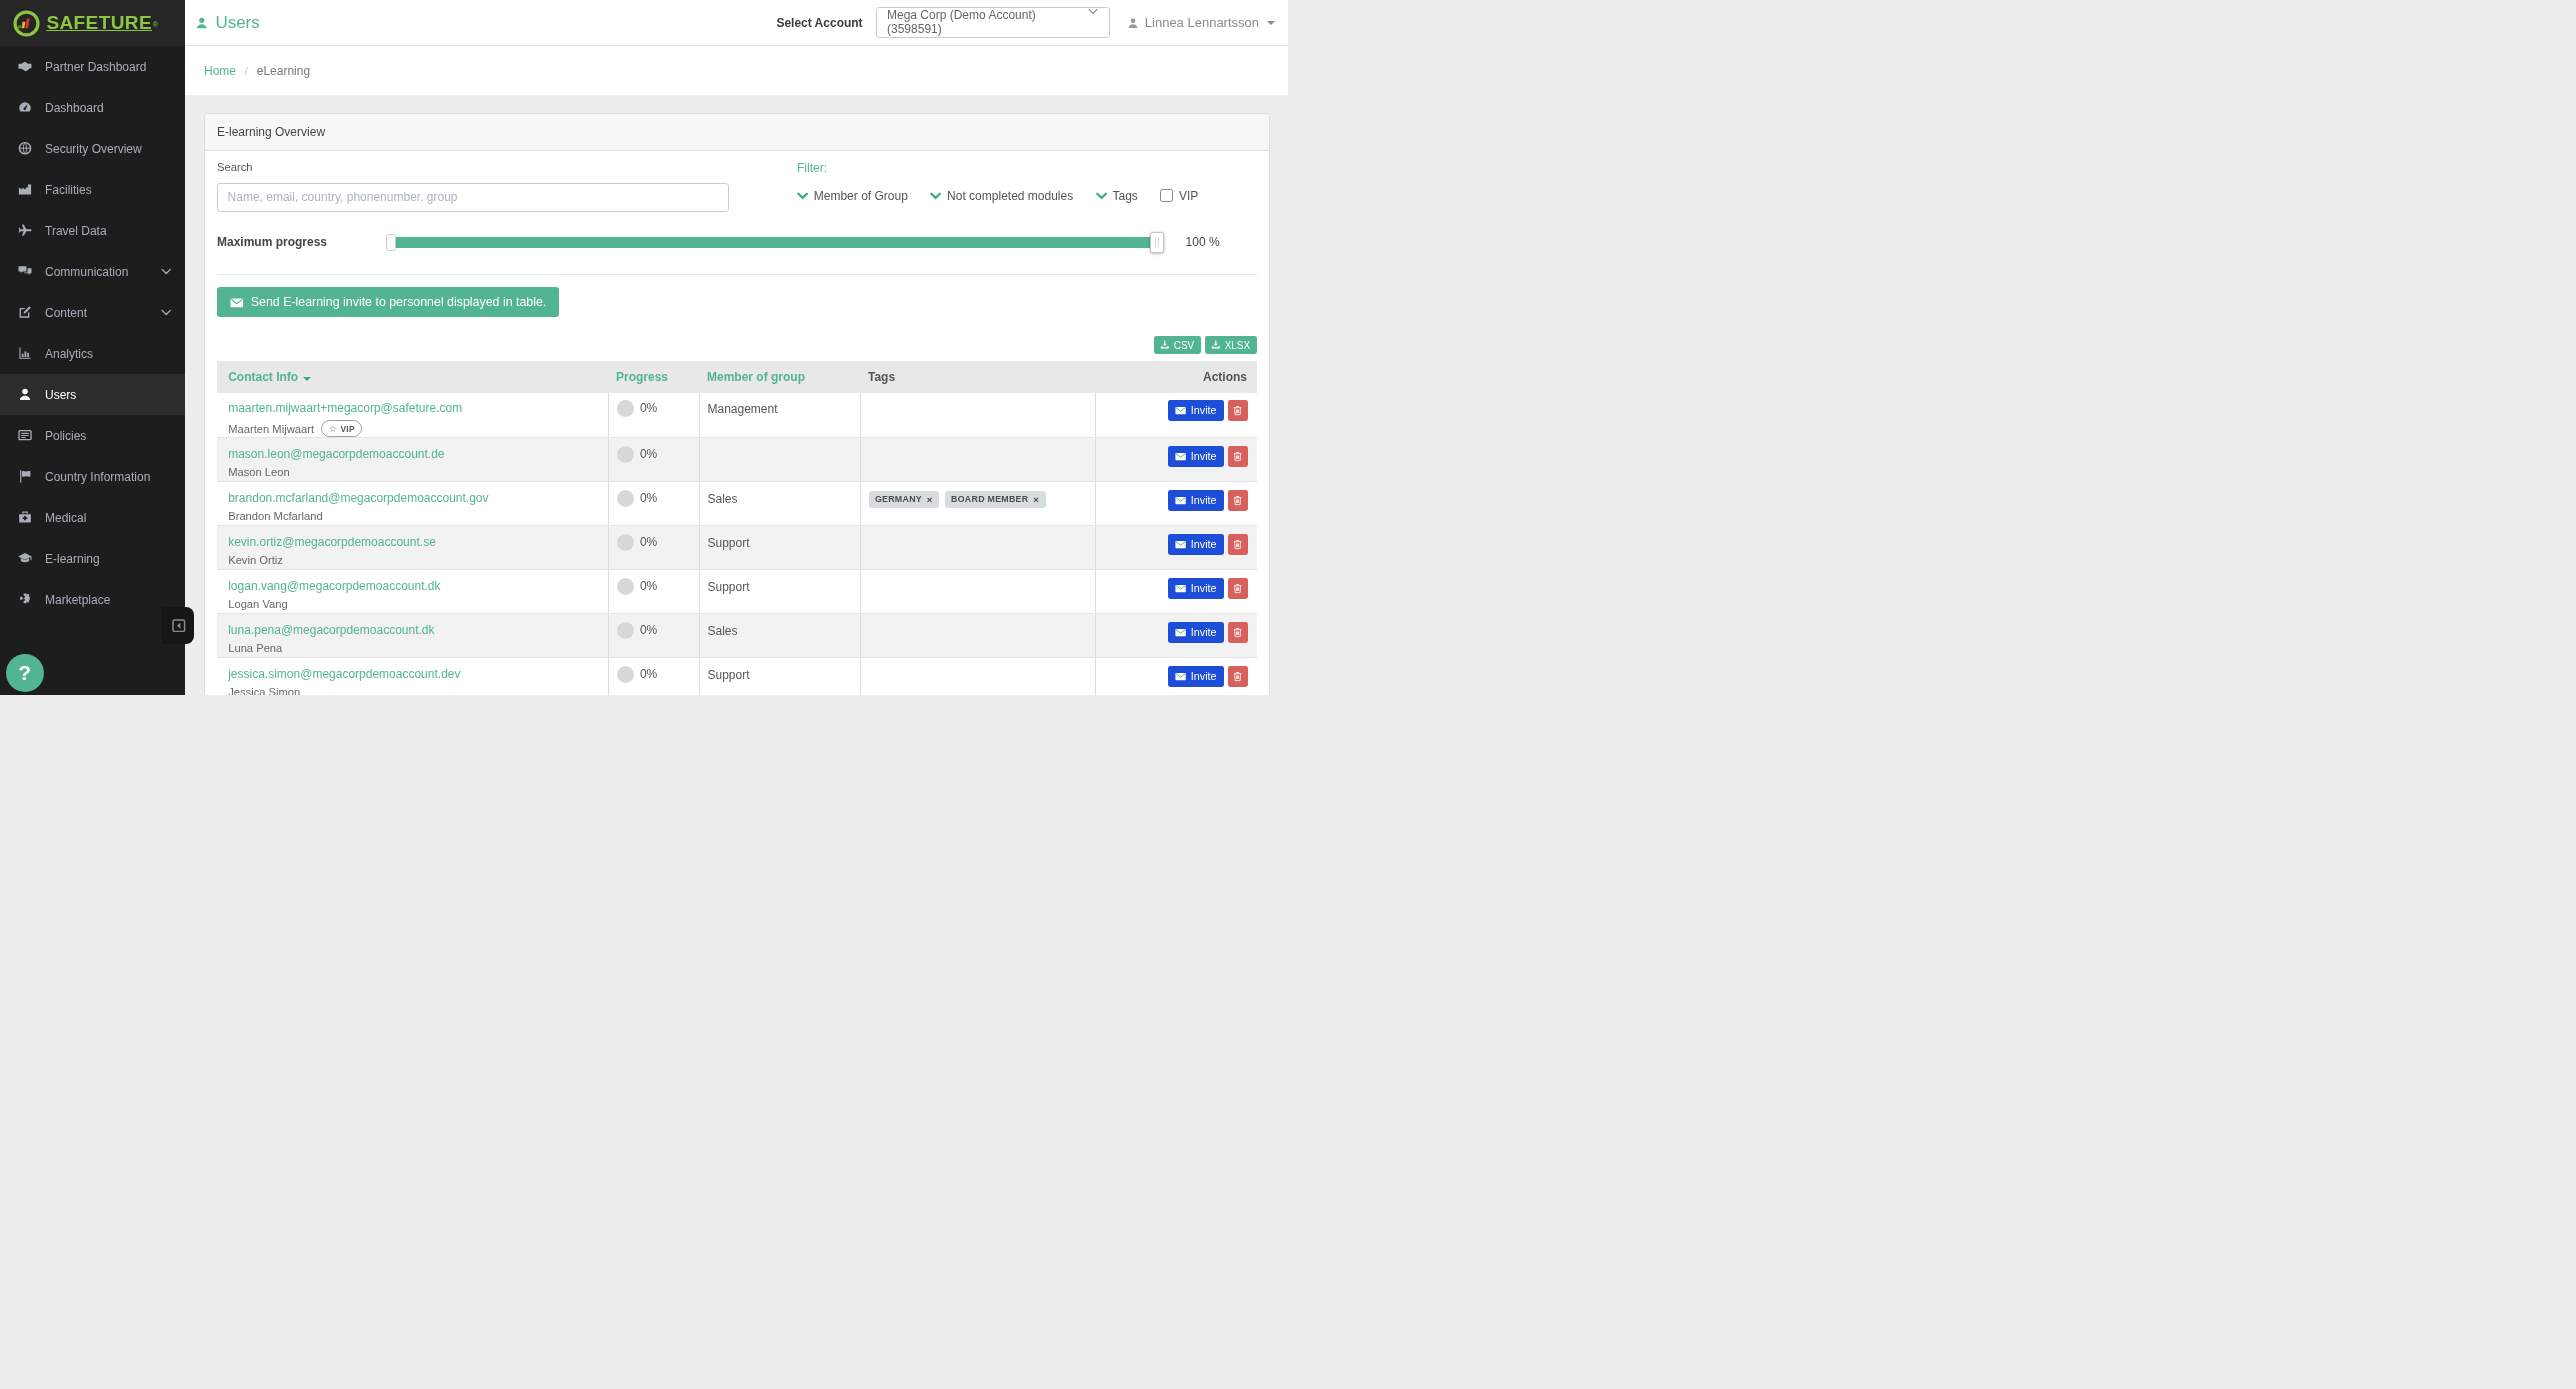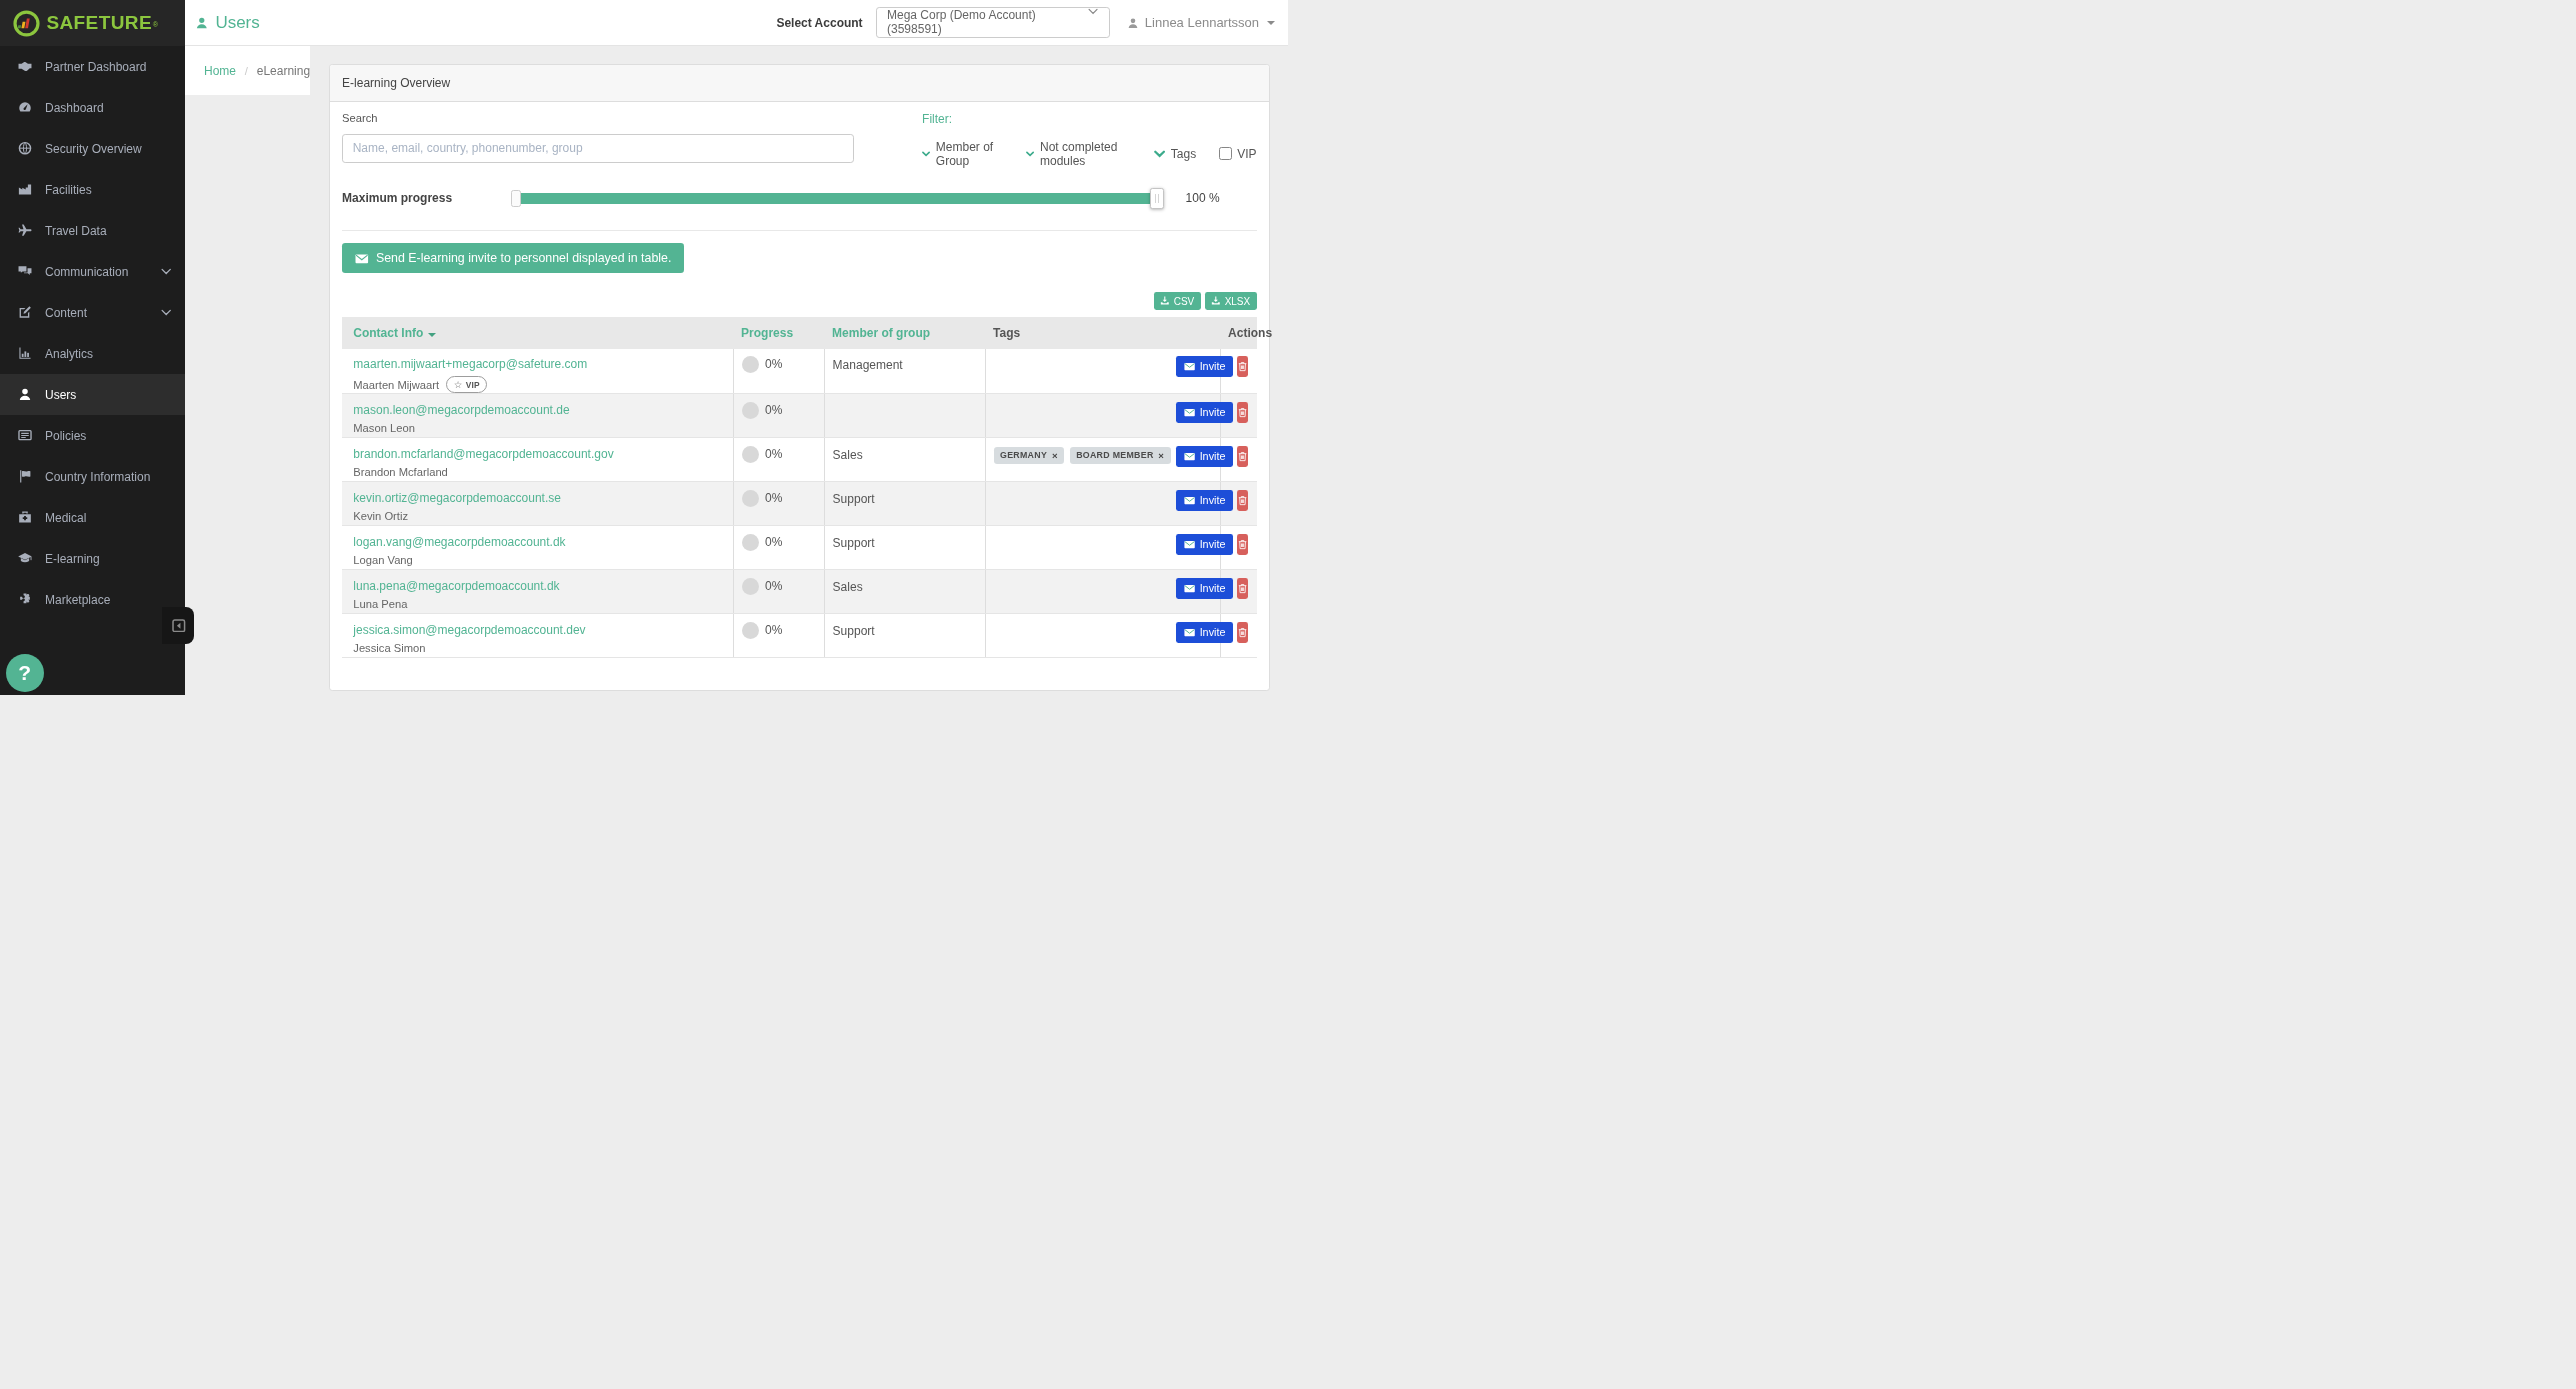--- a/index.html
+++ b/index.html
@@ -5,21 +5,21 @@
   * { margin:0; padding:0; box-sizing:border-box; }
   html,body { width:1288px; height:695px; overflow:hidden; }
   body { font-family:"Liberation Sans", sans-serif; background:#ededed; color:#555; }
   .icon { display:inline-flex; align-items:center; justify-content:center; }
   .icon svg { width:100%; height:100%; display:block; }
 
   
   .topbar { display:flex; height:46px; width:100%; }
   .logo-block { width:185px; flex:none; background:#262626; display:flex; align-items:center; padding-left:13px; }
   .logo-mark { width:27px; height:27px; margin-right:6.4px; }
-  .logo-text { color:#8cc63e; font-size:19px; font-weight:700; letter-spacing:0.4px; }
+  .logo-text { color:#8cc63e; font-size:19px; font-weight:700; letter-spacing:0.4px;text-decoration:underline; }
   .logo-reg { color:#8cc63e; font-size:7.2px; vertical-align:top; position:relative; top:1.6px; left:0.8px; }
   .topbar-main { flex:1; background:#fff; border-bottom:0.8px solid #e4e4e4; display:flex; align-items:center; }
   .page-title { display:flex; align-items:center; gap:6.4px; margin-left:10.4px; color:#52b493; font-size:17px; }
   .page-title .icon { width:13.6px; height:13.6px; }
   .topbar-right { margin-left:auto; margin-right:13px; display:flex; align-items:center; }
   .select-label { font-size:12px; font-weight:700; color:#3c3c3c; margin-right:13px; }
   .account-select { width:234px; height:30.5px; border:0.8px solid #ccc; border-radius:3.2px; background:#fff;
        display:flex; align-items:flex-start; justify-content:space-between; padding:0 10.4px; font-size:12px; color:#666; cursor:pointer; }
   .account-select .icon { width:10.4px; height:7.2px; color:#888; }
   .user-menu { display:flex; align-items:center; gap:5.6px; margin-left:17.6px; color:#8b8b8b; font-size:13px; cursor:pointer; }
@@ -32,21 +32,21 @@
   .side-item { height:41px; display:flex; align-items:center; color:#a8aeba; font-size:12px; cursor:pointer; }
   .side-item .icon { width:16px; height:14.4px; margin-left:17px; margin-right:12px; flex:none; }
   .side-item .chev { width:10.4px; height:7.2px; margin-left:auto; margin-right:13.6px; }
   .side-item.active { background:#2d2d2d; color:#fff; }
   .collapse-tab { position:absolute; left:162px; top:561px; width:32px; height:37px; background:#161616;
        border-radius:0 8px 8px 0; display:flex; align-items:center; z-index:40; cursor:pointer; }
   .collapse-tab .icon { width:13.6px; height:13.6px; margin-left:10.4px; color:#8a8a8a; }
   .help-fab { position:fixed; left:5.6px; top:654px; width:38px; height:38px; border-radius:50%; background:#53b493;
        color:#fff; font-size:21px; font-weight:700; display:flex; align-items:center; justify-content:center; z-index:60; cursor:pointer; }
 
-  .content { flex:1; display:flex; background:#ededed; }
+  .content { flex:1; display:flex; flex-direction:column; background:#ededed; }
   .breadcrumb-bar { height:49px; background:#fff; display:flex; align-items:center; padding-left:19px; flex:none; }
   .bc-home { color:#52b493; font-size:12px; text-decoration:none; cursor:pointer; }
   .bc-sep { color:#c9c9c9; margin:0 8.8px; font-size:11.2px; }
   .bc-current { color:#777; font-size:12px; }
   .page-area { flex:1; padding:17.6px 18.4px 0 19px; overflow:hidden; }
 
   
   .card { background:#fff; border:0.8px solid #ddd; border-radius:3.2px; }
   .card-header { background:#f7f7f7; border-bottom:0.8px solid #ddd; border-radius:3.2px 3.2px 0 0; padding:11.2px 12px; font-size:12px; color:#444; }
   .card-body { padding:9.6px 12px 32px; }

